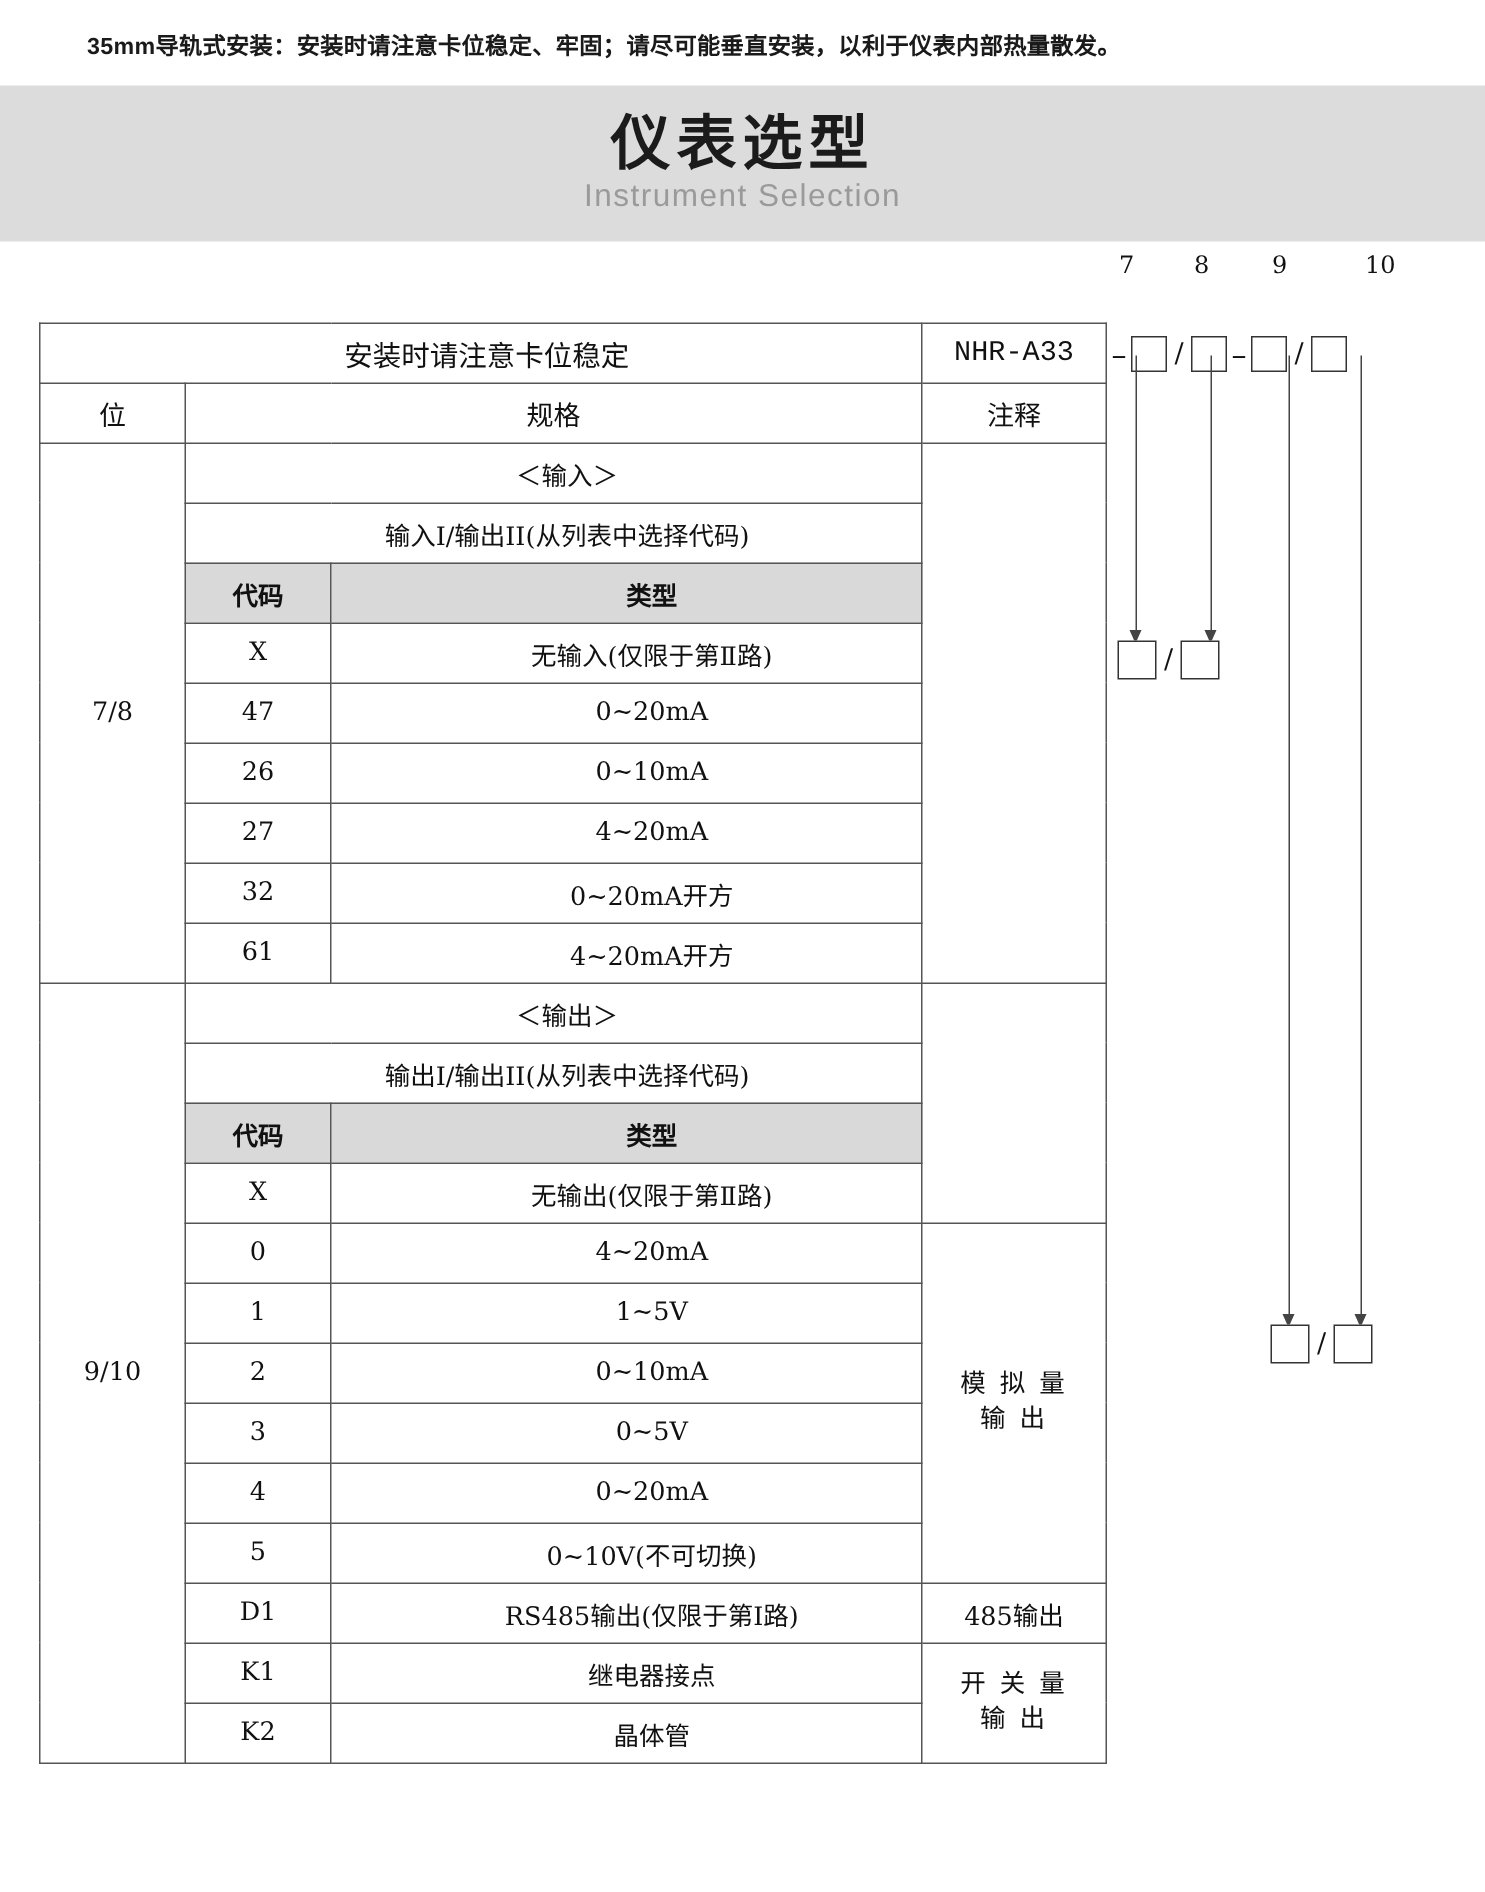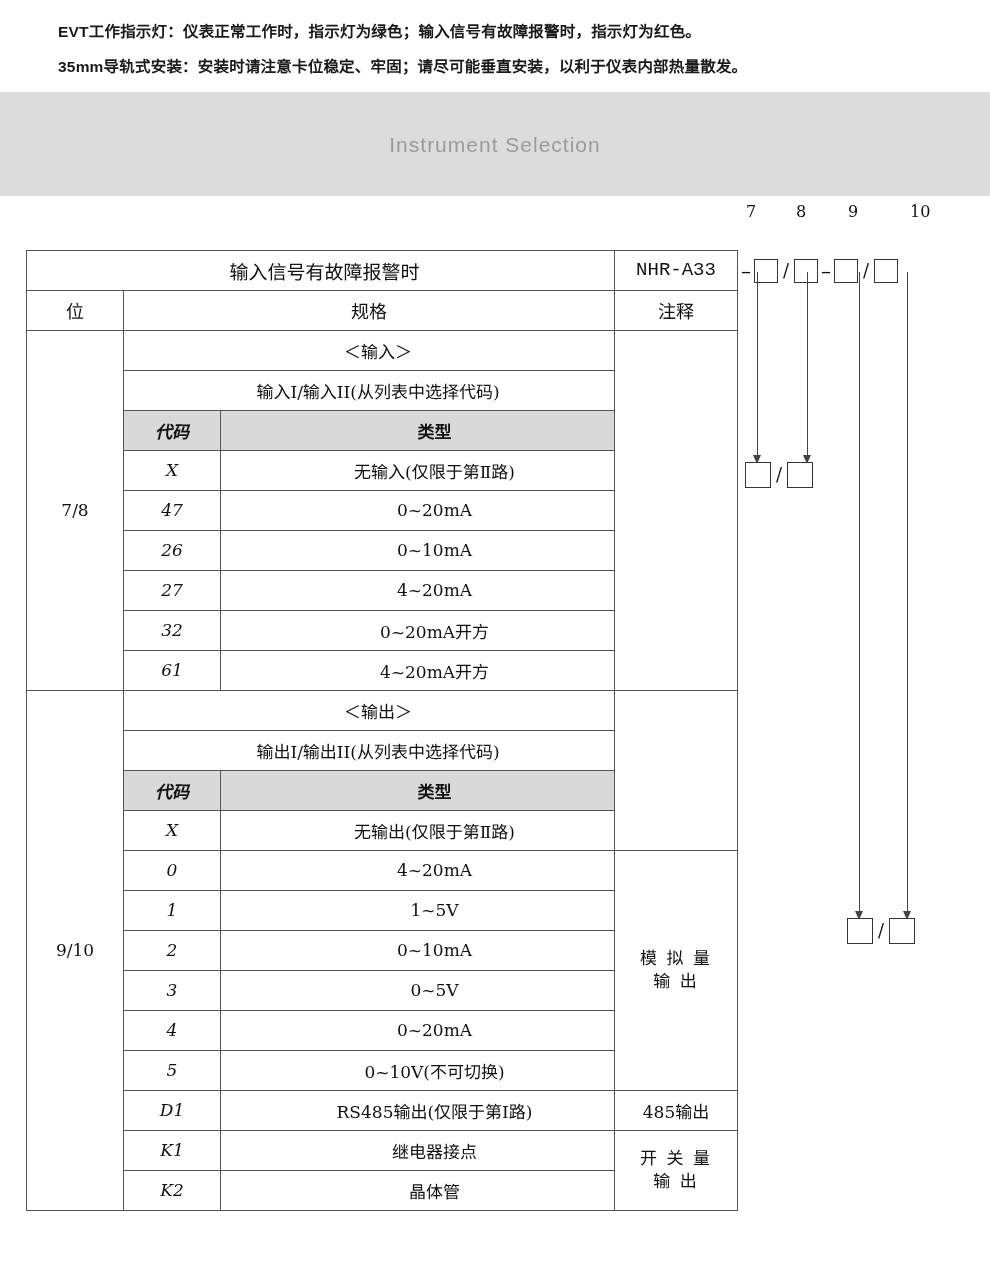--- a/index.html
+++ b/index.html
@@ -90,21 +90,21 @@
   td.model-cell {
     font-family: Liberation Mono, monospace;
     font-size: 19px;
   }
   .hdr { font-size: 18px; }
   td.left { text-align: left; padding-left: 18px !important; margin-top: 28px; }
   td.codehdr {
     background: #d9d9d9;
     font-weight: bold;
   }
-  td.code-col { width: 96px; font-style: italic; }
+  td.code-col { width: 96px; }
   td.type-col { text-align: left; padding-left: 34px !important; }
   td.pos-col { width: 96px; }
   td.note-col { width: 122px; }
   .note-stack {
     display: block;
     line-height: 1.35;
     letter-spacing: 2px;
   }
 
   
@@ -182,25 +182,25 @@
     height: 24px;
     border: 1px solid #333;
     background: #fff;
     display: inline-block;
   }
 </style>
 </head>
 <body>
 
 <div class="notes">
-  <p class="note-line">EVT工作指示灯：仪表正常工作时，指示灯为绿色；输入信号有故障报警时，指示灯为红色。</p>
   <p class="note-line">35mm导轨式安装：安装时请注意卡位稳定、牢固；请尽可能垂直安装，以利于仪表内部热量散发。</p>
 </div>
 
 <div class="banner">
+  <div class="banner-cn">仪表选型</div>
   <div class="banner-en">Instrument Selection</div>
 </div>
 
 <div class="selection">
 
   <div class="digit-labels">
     <span class="digit" style="left:8px;">7</span>
     <span class="digit" style="left:58px;">8</span>
     <span class="digit" style="left:110px;">9</span>
     <span class="digit" style="left:172px;">10</span>
@@ -231,36 +231,36 @@
 
   <div class="box-pair" style="left:847px; top:688px;">
     <span class="box-lg"></span>
     <span class="slash">/</span>
     <span class="box-lg"></span>
   </div>
 
   <table class="sel">
     <tbody>
       <tr>
-        <td class="title-cell" colspan="3">输入信号有故障报警时</td>
+        <td class="title-cell" colspan="3">安装时请注意卡位稳定</td>
         <td class="model-cell">NHR-A33</td>
       </tr>
       <tr>
         <td class="pos-col hdr">位</td>
         <td class="hdr" colspan="2">规格</td>
         <td class="note-col hdr">注释</td>
       </tr>
 
       <tr>
         <td class="pos-col" rowspan="9">7/8</td>
         <td class="left" colspan="2">＜输入＞</td>
         <td class="note-col" rowspan="9"></td>
       </tr>
       <tr>
-        <td class="left" colspan="2">输入I/输入II(从列表中选择代码)</td>
+        <td class="left" colspan="2">输入I/输出II(从列表中选择代码)</td>
       </tr>
       <tr>
         <td class="code-col codehdr">代码</td>
         <td class="codehdr type-col">类型</td>
       </tr>
       <tr>
         <td class="code-col">X</td>
         <td class="type-col">无输入(仅限于第Ⅱ路)</td>
       </tr>
       <tr>

